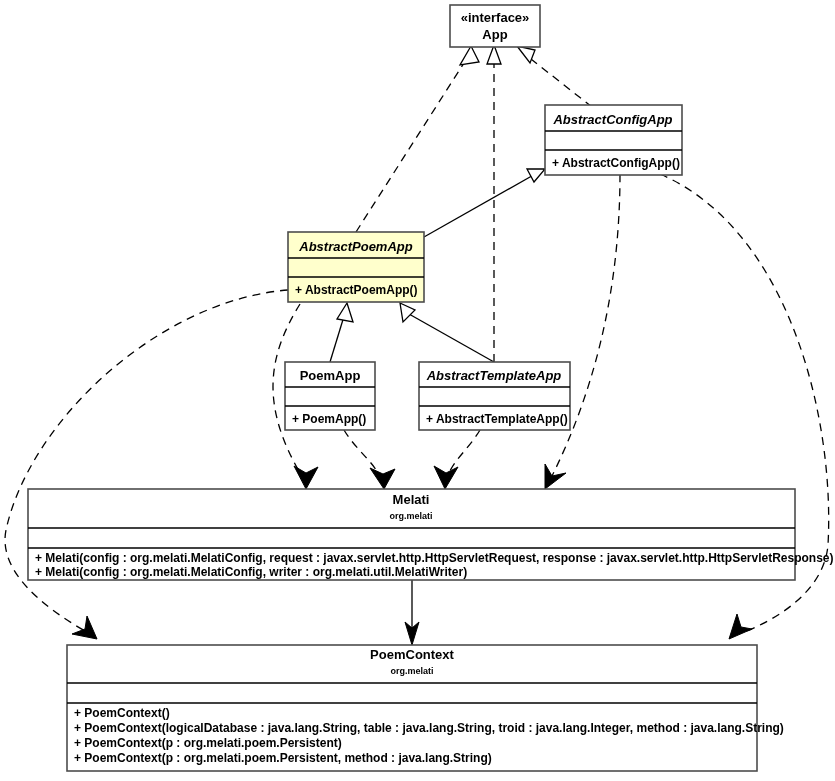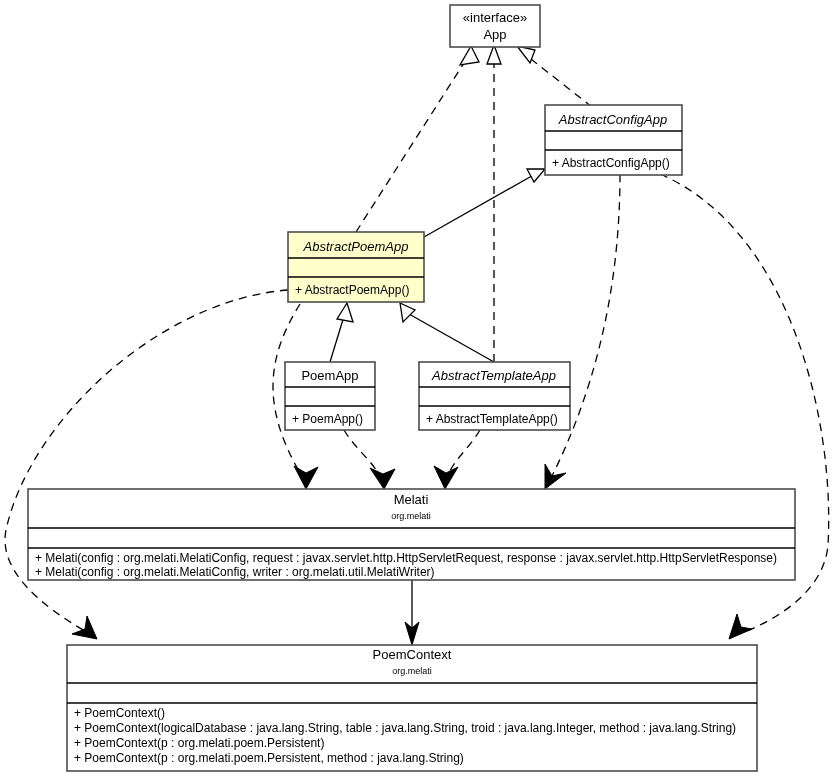--- a/index.html
+++ b/index.html
@@ -10,20 +10,21 @@
   body {
     width: 835px;
     height: 781px;
     font-family: "Liberation Sans", sans-serif;
     overflow: hidden;
   }
   #diagram-root {
     position: relative;
     width: 835px;
     height: 781px;
+    font-weight: bold;
   }
   svg#uml {
     display: block;
     width: 835px;
     height: 781px;
   }
   .cls-box {
     fill: #ffffff;
     stroke: #4d4d4d;
     stroke-width: 1.6;

